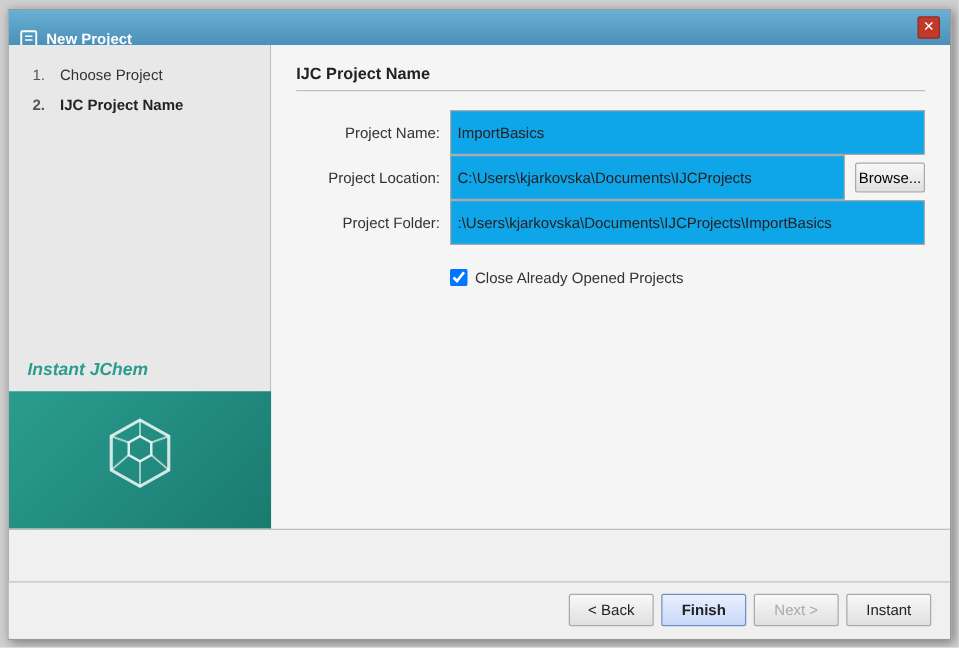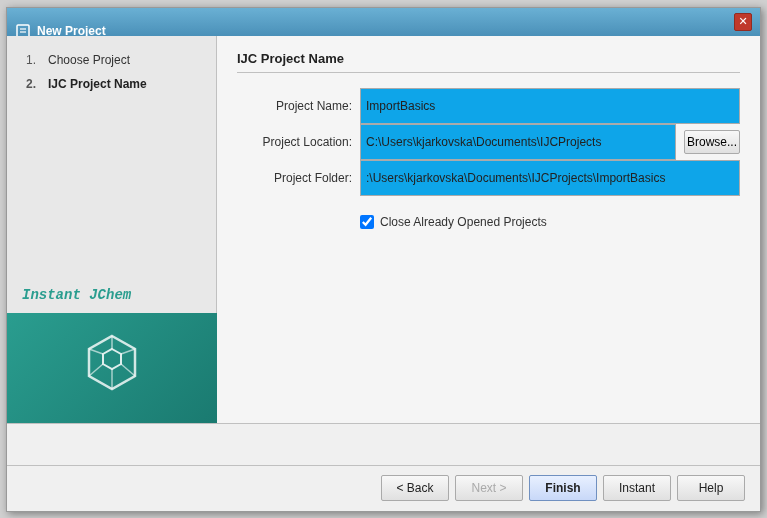--- a/index.html
+++ b/index.html
@@ -99,21 +99,20 @@
     .step-number {
       min-width: 16px;
       color: #555;
     }
     .sidebar-brand {
       padding: 10px 15px;
       color: #2a9d8f;
       font-size: 14px;
       font-style: italic;
       font-weight: bold;
-      font-family: Liberation Mono, monospace;
     }
     .sidebar-image {
       width: 210px;
       height: 110px;
       background: linear-gradient(135deg, #2a9d8f, #1a7a70);
       display: flex;
       align-items: center;
       justify-content: center;
       flex-shrink: 0;
     }
@@ -296,18 +295,17 @@
       <div class="checkbox-row">
         <input type="checkbox" checked="" style="">
         <span class="checkbox-label">Close Already Opened Projects</span>
       </div>
     </div>
   </div>
 
   <hr class="divider-line">
   <div class="footer">
     <button class="footer-btn">&lt; Back</button>
+    <button class="footer-btn primary">Finish</button>
     <button class="footer-btn" disabled="">Next &gt;</button>
-    <button class="footer-btn primary">Finish</button>
     <button class="footer-btn">Instant</button>
-    <button class="footer-btn">Help</button>
   </div>
 </div>
 
 </body></html>

